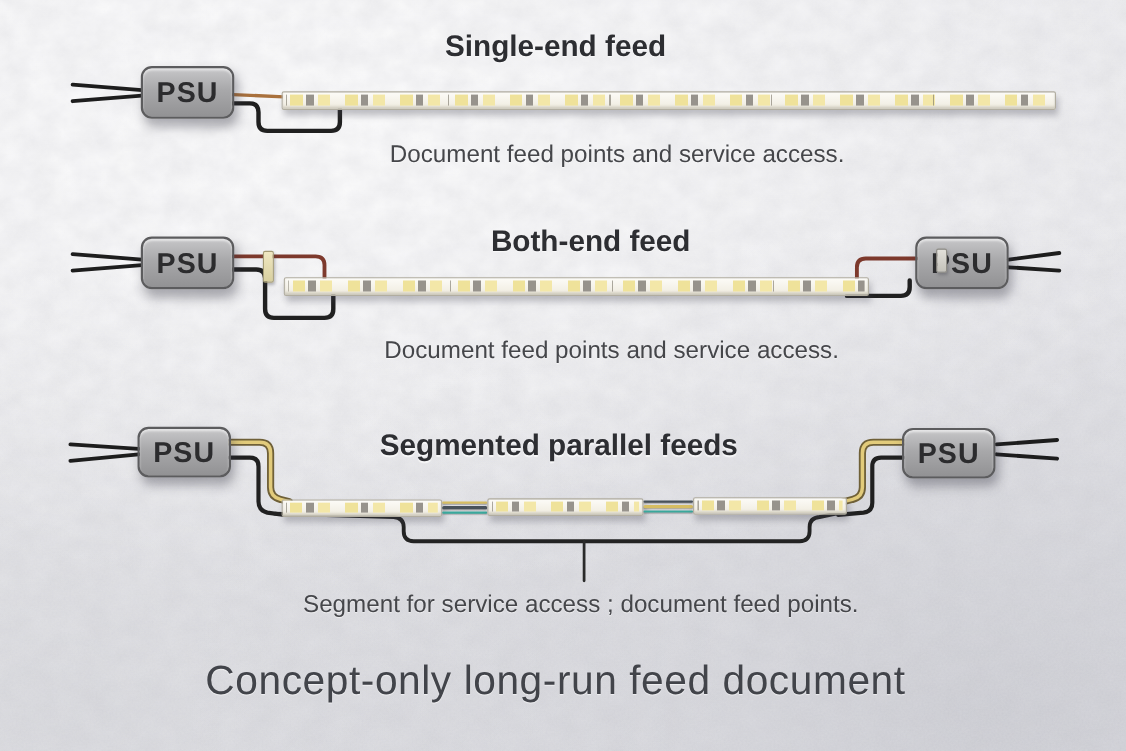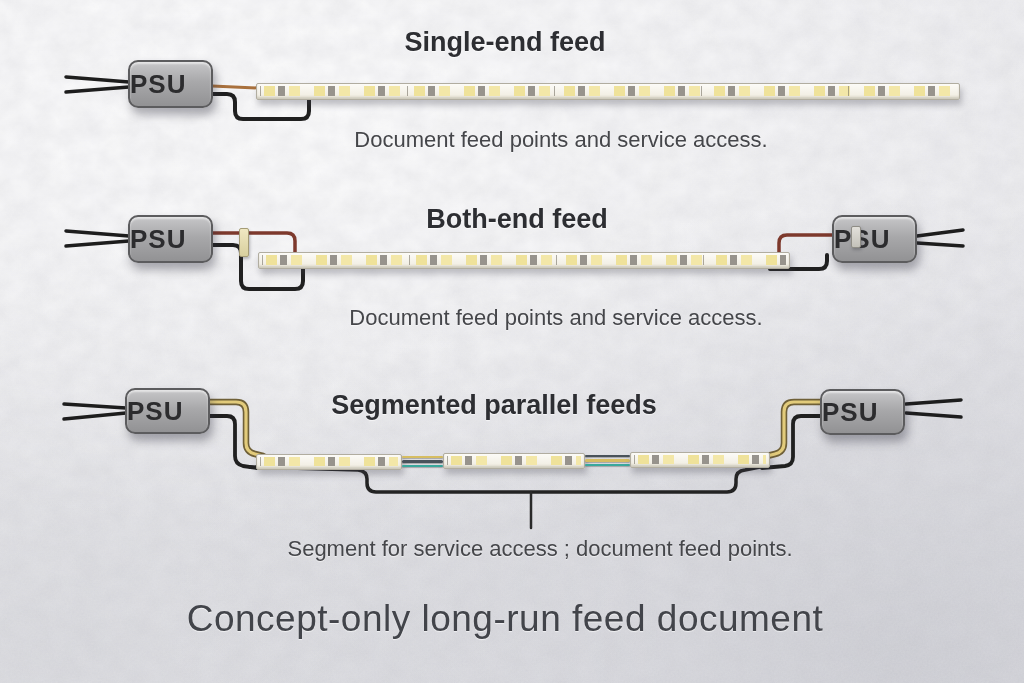--- a/index.html
+++ b/index.html
@@ -14,21 +14,21 @@
   }
   .texture{position:absolute;left:0;top:0;pointer-events:none;}
   .wires{position:absolute;left:0;top:0;}
 
   
   .psu{
     position:absolute;width:85px;height:48px;border-radius:10px;
     background:linear-gradient(180deg,#c6c6c8 0%,#a8a8aa 45%,#929294 100%);
     border:2.5px solid #5c5c5e;box-sizing:border-box;
     box-shadow:3px 7px 10px rgba(50,50,62,.38), inset 0 2px 2px rgba(255,255,255,.55);
-    display:flex;align-items:center;
+    display:flex;align-items:center;justify-content:center;
   }
   .psu span{
     font-size:26px;font-weight:bold;color:#2c2c2e;letter-spacing:1px;
   }
 
   
   .strip{
     position:absolute;height:17px;box-sizing:border-box;
     background:linear-gradient(180deg,#fcfbf7 0%,#f3f0e6 70%,#e6e2d4 100%);
     border:1px solid #b1ada0;border-radius:2px;
@@ -135,39 +135,39 @@
   <div class="psu" style="left:128px;top:60px">
     <span>PSU</span>
   </div>
 
   <div class="strip" style="left:256px;top:83px;width:704px">
     <div class="band"></div>
   </div>
 
   <div class="caption" style="left:561px;top:127px">Document feed points and service access.</div>
 
-  <div class="dtitle" style="left:517px;top:204px">Both-end feed</div>
+  <div class="dtitle" style="left:537px;top:204px">Both-end feed</div>
 
   <div class="psu" style="left:128px;top:215px">
     <span>PSU</span>
   </div>
   <div class="psu" style="left:832px;top:215px">
     <span>PSU</span>
   </div>
 
   <div class="nub beige" style="left:239px;top:228px;width:8px;height:27px"></div>
   <div class="nub gray" style="left:851px;top:226px;width:8px;height:20px"></div>
 
   <div class="strip" style="left:258px;top:252px;width:532px">
     <div class="band"></div>
   </div>
 
   <div class="caption" style="left:556px;top:305px">Document feed points and service access.</div>
 
-  <div class="dtitle" style="left:494px;top:390px">Segmented parallel feeds</div>
+  <div class="dtitle" style="left:508px;top:390px">Segmented parallel feeds</div>
 
   <div class="psu" style="left:125px;top:388px;height:46px">
     <span>PSU</span>
   </div>
   <div class="psu" style="left:820px;top:389px;height:46px">
     <span>PSU</span>
   </div>
 
   <div class="strip" style="left:256px;top:454px;width:146px;height:16px">
     <div class="band"></div>
@@ -182,17 +182,17 @@
   </div>
   <div class="gap" style="left:585px;top:454px;width:45px;height:13px">
     <div class="jwire k"></div>
     <div class="jwire y"></div>
     <div class="jwire t"></div>
   </div>
   <div class="strip" style="left:630px;top:452px;width:140px;height:16px">
     <div class="band"></div>
   </div>
 
-  <div class="caption" style="left:540px;top:536px">Segment for service access ; document feed points.</div>
+  <div class="caption" style="left:528px;top:536px">Segment for service access ; document feed points.</div>
 
   <div class="footer" style="left:505px;top:598px">Concept-only long-run feed document</div>
 
 </div>
 
 </body></html>

